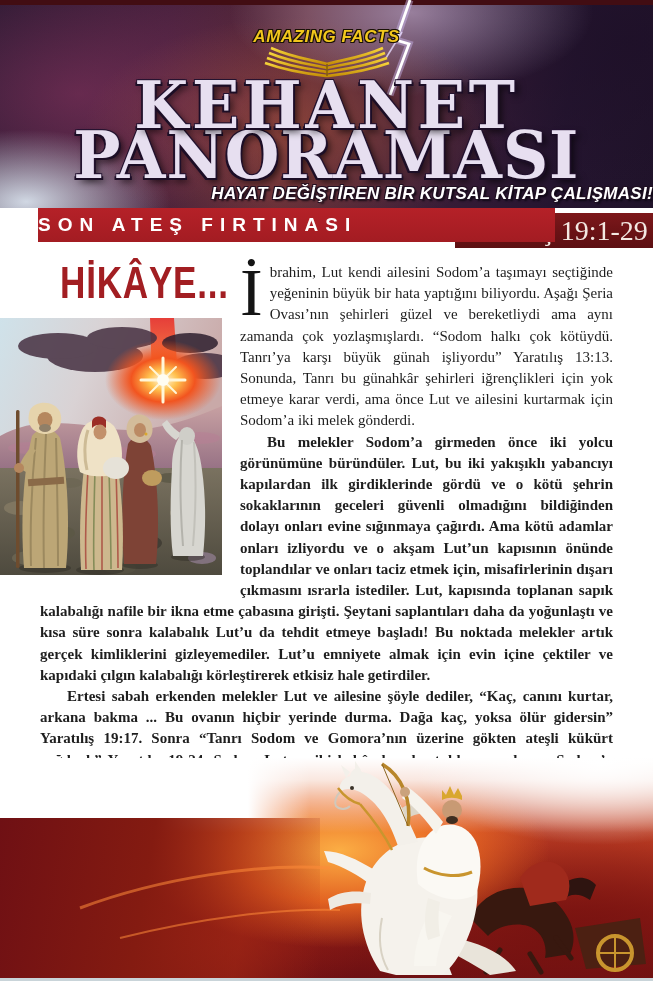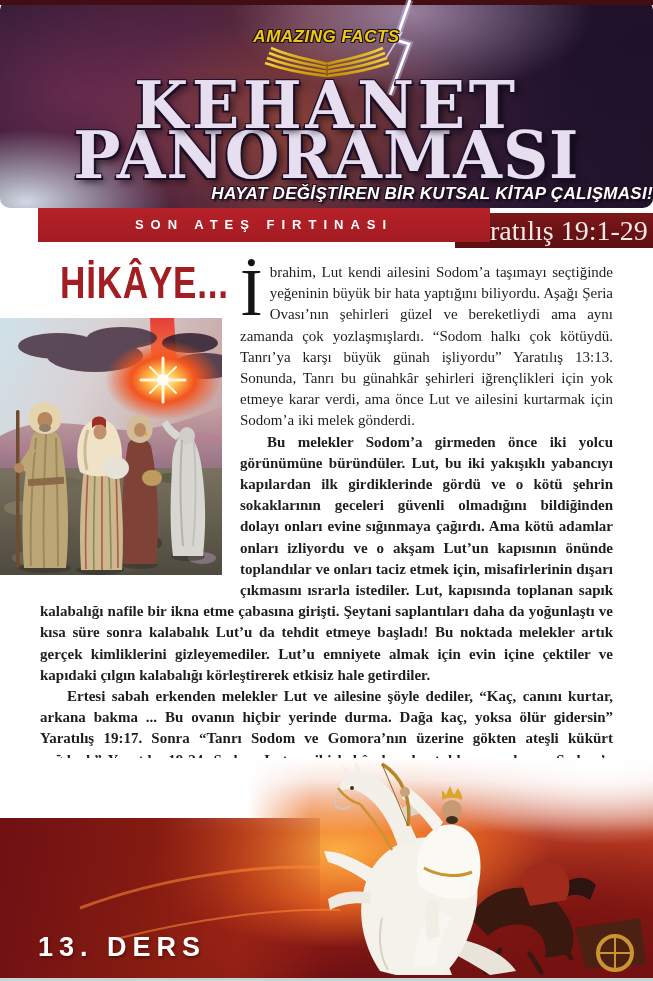--- a/index.html
+++ b/index.html
@@ -12,21 +12,20 @@
   
   .header {
     position:absolute; left:0; top:0; width:653px; height:208px;
     background:
       radial-gradient(ellipse 260px 120px at 63% 6%, rgba(235,220,255,0.5), rgba(235,220,255,0) 70%),
       radial-gradient(ellipse 300px 160px at 45% 62%, rgba(190,95,60,0.45), rgba(190,95,60,0) 70%),
       radial-gradient(ellipse 240px 120px at 4% 97%, rgba(225,236,246,0.9), rgba(225,236,246,0) 60%),
       radial-gradient(ellipse 320px 180px at 12% 45%, rgba(165,60,110,0.42), rgba(165,60,110,0) 70%),
       radial-gradient(ellipse 280px 200px at 96% 20%, rgba(30,16,40,0.8), rgba(30,16,40,0) 75%),
       linear-gradient(100deg, #2c1a33 0%, #45203c 25%, #5d2a38 45%, #3c1e38 65%, #251530 85%, #20132a 100%);
-    border-radius: 10px;
   }
   .header::before { content:""; position:absolute; left:0; top:0; right:0; height:5px; background:#420d13; }
   .lightning { position:absolute; left:362px; top:0; }
 
   .logo { position:absolute; left:0; right:0; top:27px; text-align:center; }
   .logo-text {
     font-family:"Liberation Sans", sans-serif; font-style:italic; font-weight:900;
     font-size:17px; letter-spacing:0.5px; color:#f2c71d;
     text-shadow:-1px -1px 0 #1a1206, 1px -1px 0 #1a1206, -1px 1px 0 #1a1206, 1px 1px 0 #1a1206;
   }
@@ -48,24 +47,24 @@
   }
 
   
   .ref-band {
     position:absolute; left:455px; top:213px; width:198px; height:35px; z-index:1;
     background:linear-gradient(180deg, #7d181b 0%, #6a1215 55%, #5c0f12 100%);
     text-align:center; line-height:35px;
     font-family:"Liberation Serif", serif; font-size:28px; color:#f3e8e2;
   }
   .lesson-banner {
-    position:absolute; left:38px; top:208px; width:452px; height:34px; z-index:2;
+    position:absolute; left:38px; top:208px; width:517px; height:34px; z-index:2;
     background:linear-gradient(180deg, #b52128 0%, #a31c22 100%);
-    text-align:center; line-height:34px;
-    font-family:"Liberation Sans", sans-serif; font-weight:800; font-size:13px;
+    line-height:34px;
+    font-family:"Liberation Sans", sans-serif; font-weight:800; font-size:19px;
     letter-spacing:7px; color:#ffffff;
   }
 
   
   .section-heading {
     position:absolute; left:60px; top:260px; z-index:2; white-space:nowrap;
     font-family:"Liberation Sans", sans-serif; font-weight:800; font-size:45px;
     letter-spacing:1px; color:#a21e22; line-height:1;
     transform:scaleX(0.78); transform-origin:left top;
   }
@@ -323,17 +322,16 @@
         <path d="M382,6 C402,18 412,42 408,68" stroke="#b8862a" stroke-width="3.5" fill="none"></path>
         <line x1="382" y1="6" x2="408" y2="68" stroke="#8a6420" stroke-width="1"></line>
         <circle cx="405" cy="34" r="5" fill="#caa27c"></circle>
         <circle cx="452" cy="52" r="10" fill="#c89a74"></circle>
         <ellipse cx="452" cy="62" rx="6" ry="4" fill="#3e2e20"></ellipse>
         <path d="M442,40 L442,32 L446,37 L450,28 L454,37 L458,30 L462,38 L462,42 C455,39 448,39 442,42 Z" fill="#d9a72e"></path>
         <path d="M424,110 C438,118 458,120 472,114" stroke="#c9952e" stroke-width="3" fill="none"></path>
         <path d="M428,140 C424,156 424,170 428,182 L440,178 C438,166 438,154 440,144 Z" fill="#f1eee6"></path>
       </g>
     </svg>
-    <div class="lesson-number">13. DERS</div>
   </div>
 
   <div class="bottom-strip"></div>
 </div>
 
 </body></html>

